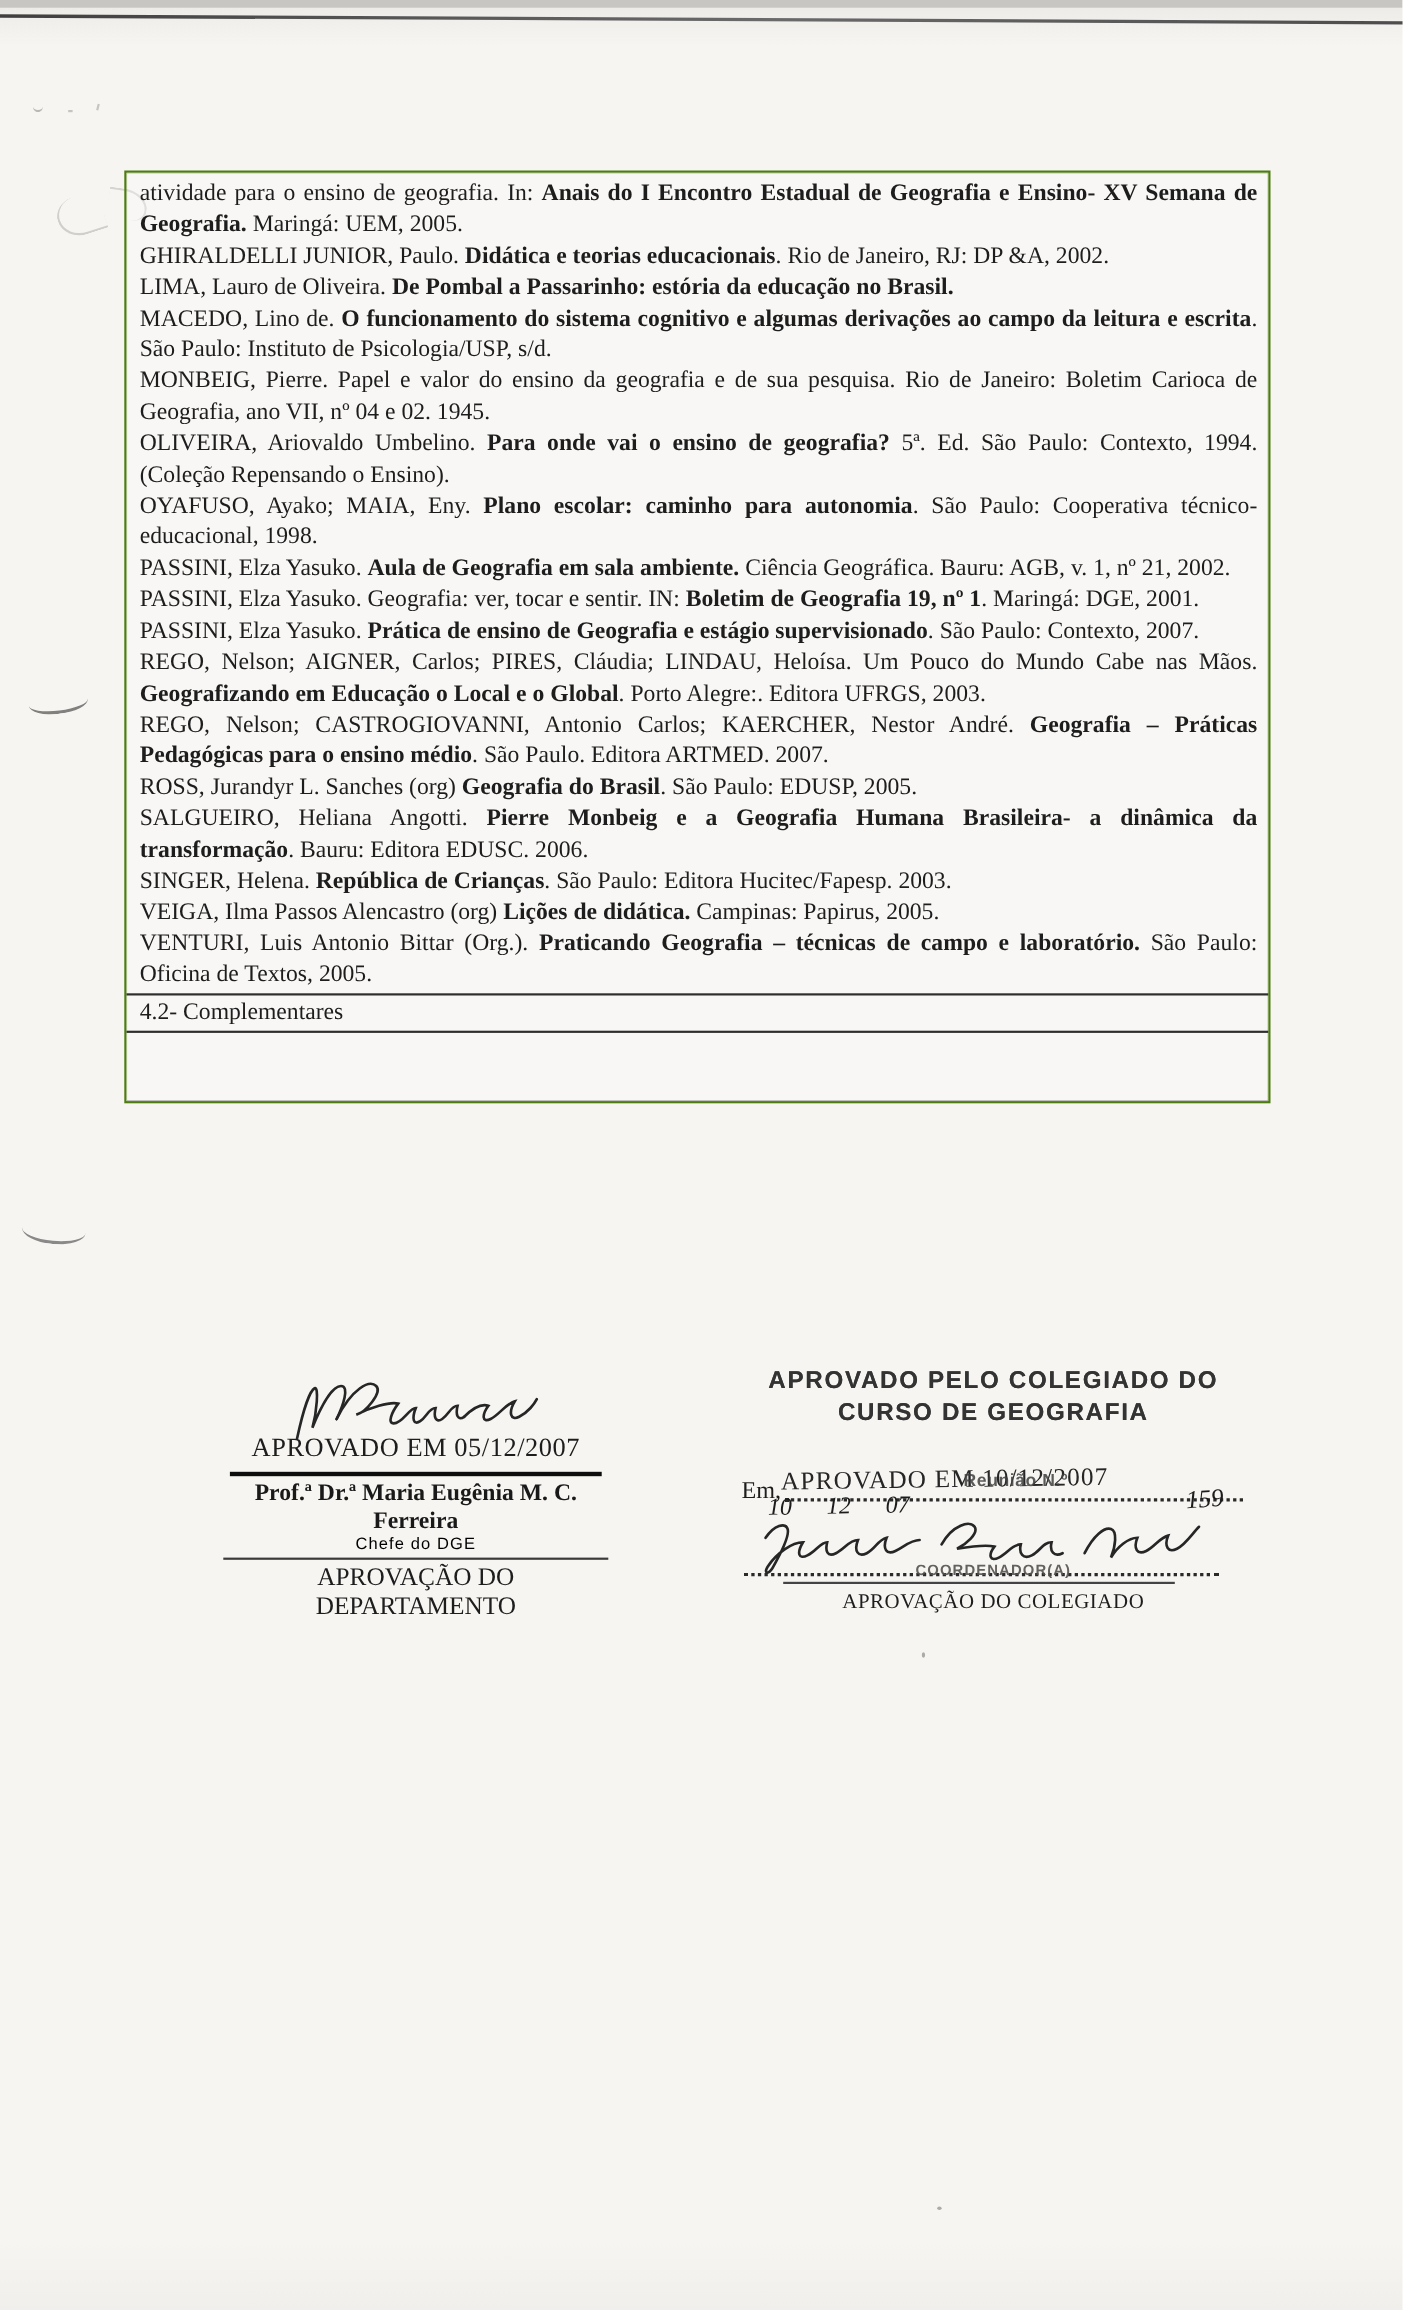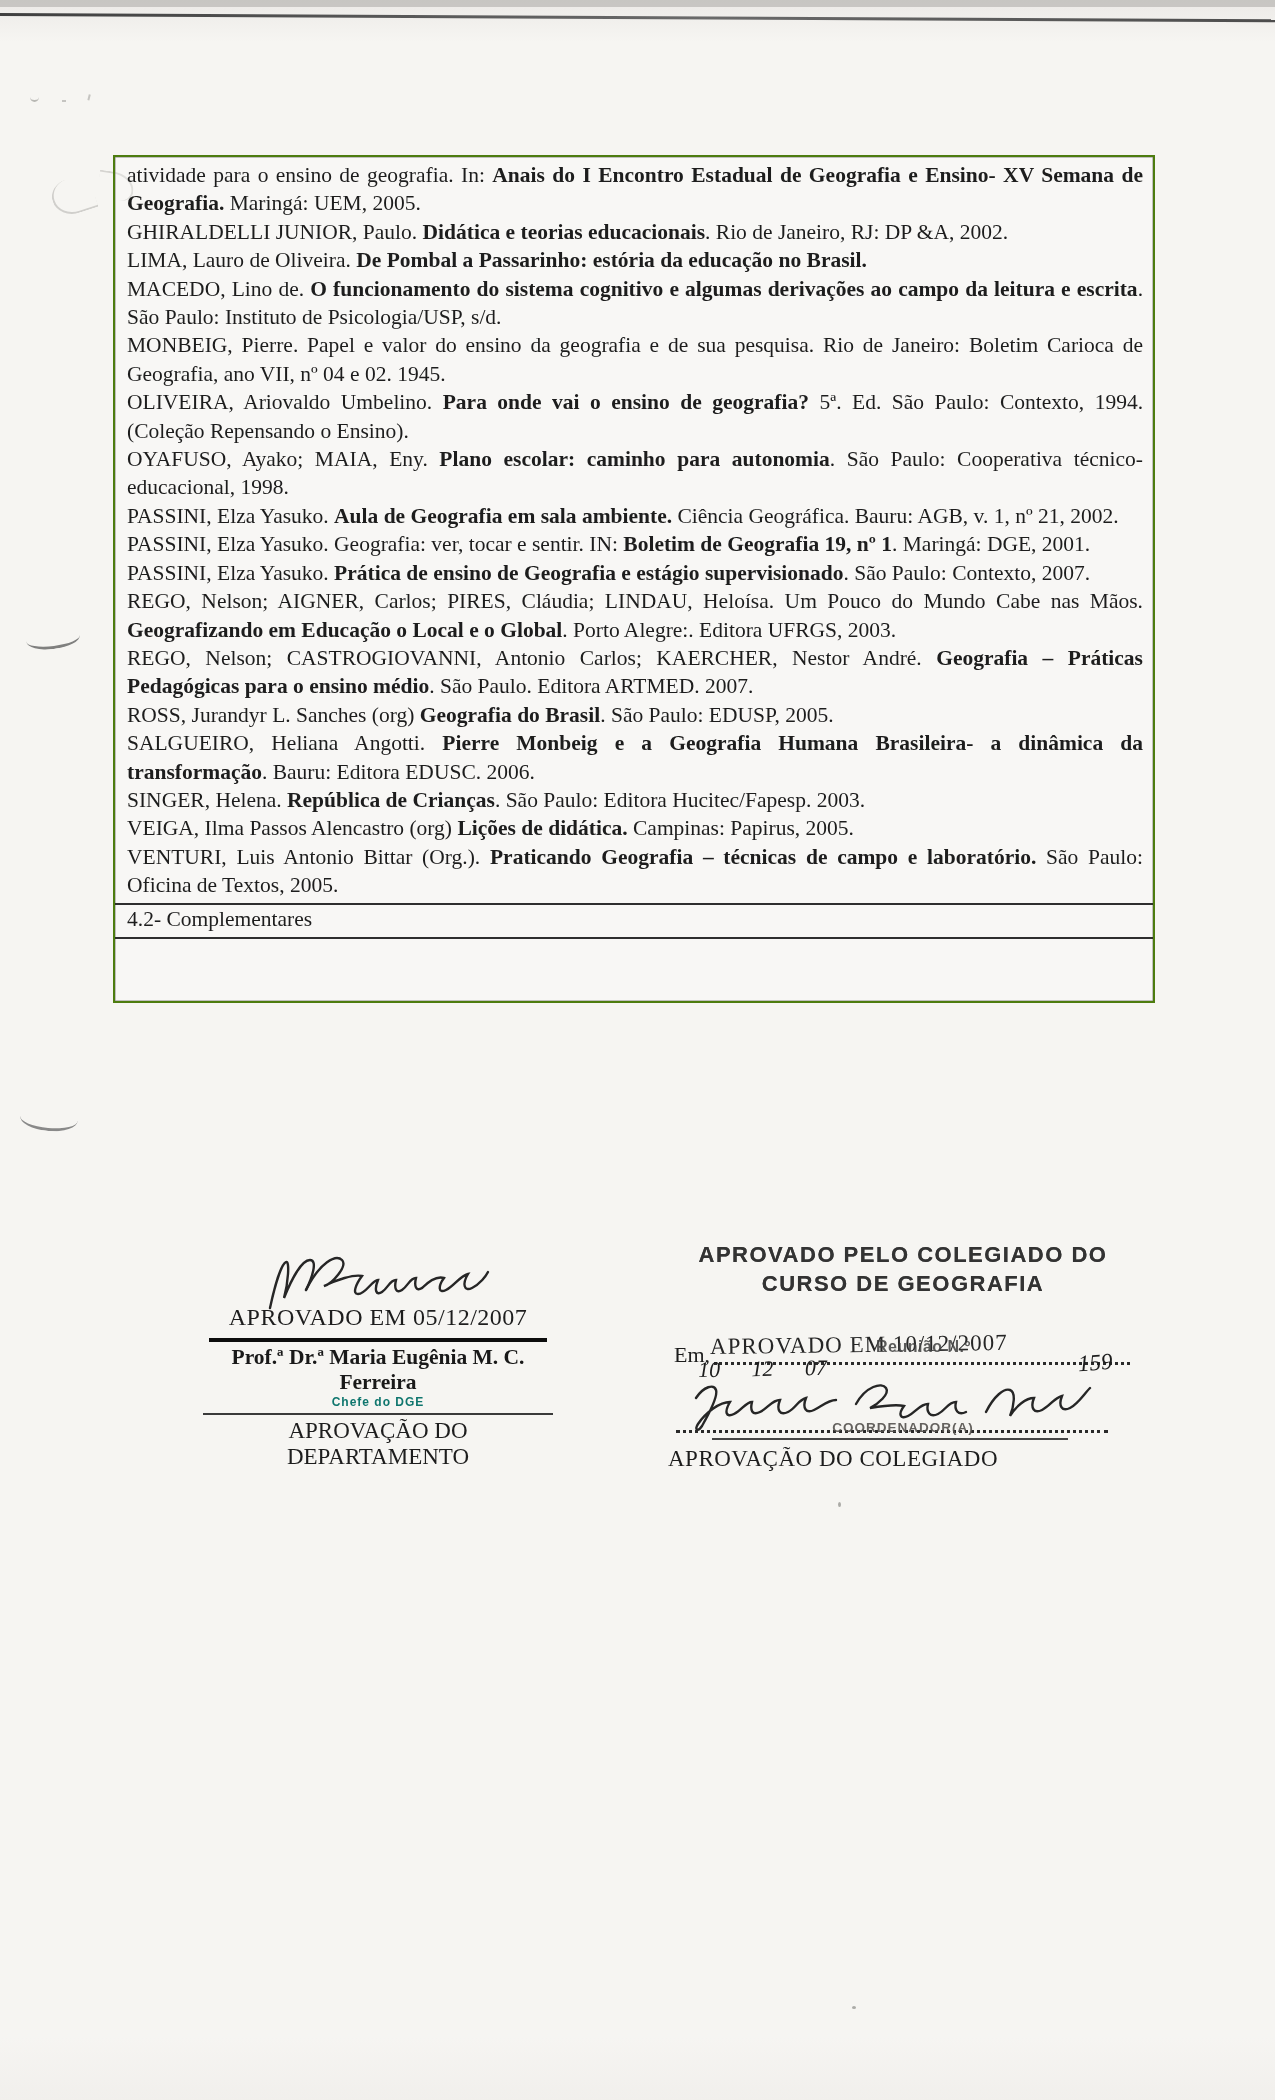--- a/index.html
+++ b/index.html
@@ -36,21 +36,21 @@
   .comp-row{border-top:2px solid #2e2e2e;border-bottom:2px solid #2e2e2e;
     padding:2px 10px 5px 12px;font-size:21.5px;}
   .box-empty{height:62px;}
 
   
   .appr-left{position:absolute;left:200px;top:1250px;width:356px;text-align:center;}
   .sig-left{display:block;margin:0 auto -16px auto;}
   .appr-line{font-size:24px;letter-spacing:.5px;}
   .thick-line{margin:7px auto 0 auto;width:338px;height:4px;background:#0d0d0d;}
   .stamp-name{margin-top:3px;font-weight:bold;font-size:21.5px;color:#191919;}
-  .stamp-role{font-family:"Liberation Sans",sans-serif;font-weight:bold;font-size:12px;letter-spacing:1px;color:#0f766e;}
+  .stamp-role{font-family:"Liberation Sans",sans-serif;font-weight:normal;font-size:15px;letter-spacing:1px;color:#000000;}
   .thin-line{margin:4px auto 0 auto;width:350px;height:2px;background:#3a3a3a;}
   .appr-caption{margin-top:3px;font-size:23px;}
 
   .appr-right{position:absolute;left:668px;top:1240px;width:470px;}
   .col-stamp{text-align:center;font-family:"Liberation Sans",sans-serif;font-weight:bold;
     font-size:22px;line-height:29px;letter-spacing:1.5px;color:#333;text-shadow:0 0 .6px #555;}
   .form-line{position:relative;margin-top:32px;height:46px;}
   .em-label{position:absolute;left:6px;top:12px;font-size:22px;}
   .dotted-leader{position:absolute;left:46px;right:8px;top:32px;border-bottom:3px dotted #2a2a2a;}
   .approved-stamp{position:absolute;left:42px;top:2px;font-size:23px;letter-spacing:1px;color:#262626;
@@ -60,21 +60,21 @@
   .hand{font-style:italic;color:#1c1c1c;}
   .hand-date{position:absolute;left:30px;top:26px;font-size:22px;word-spacing:26px;transform:rotate(-1deg);}
   .hand-number{position:absolute;right:26px;top:20px;font-size:23px;transform:rotate(-4deg);}
   .sig-right{display:block;margin:2px 0 0 18px;}
   .sig-lines{position:relative;height:22px;margin-top:-12px;}
   .dotted-sig{position:absolute;left:8px;right:30px;top:8px;border-bottom:3px dotted #2a2a2a;}
   .solid-sig{position:absolute;left:44px;right:70px;top:16px;border-bottom:2px solid #444;}
   .coord-stamp{position:absolute;left:0;right:0;top:-2px;text-align:center;
     font-family:"Liberation Sans",sans-serif;font-weight:bold;font-size:13.5px;
     letter-spacing:1px;color:#55524e;opacity:.9;}
-  .col-caption{margin-top:2px;font-size:23px;letter-spacing:.5px;}
+  .col-caption{margin-top:2px;text-align:center;font-size:19px;letter-spacing:.5px;}
 </style>
 </head>
 <body>
 
 <div class="scan-top-strip"></div>
 <div class="scan-top-line"></div>
 <div class="pencil pencil-v1"></div>
 <div class="pencil pencil-v2"></div>
 <div class="pencil pencil-v3"></div>
 <div class="pencil pencil-c1"></div>

